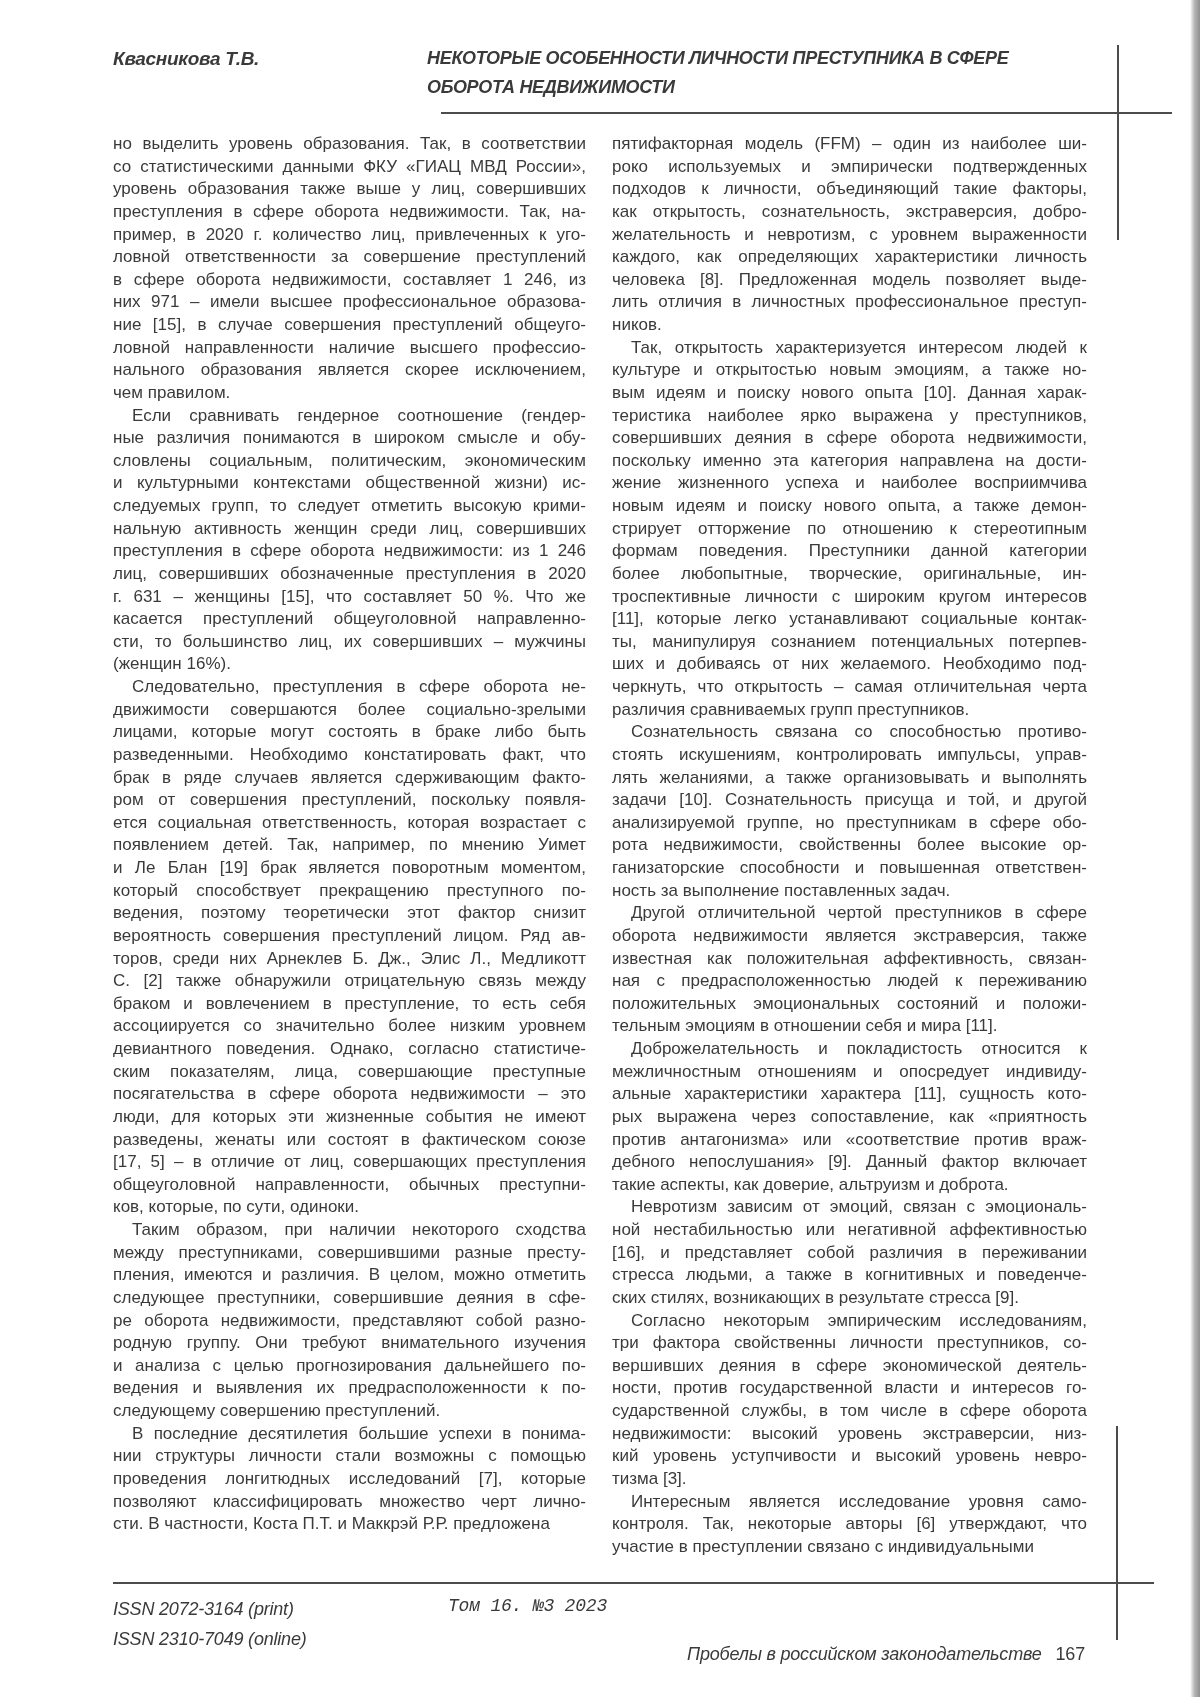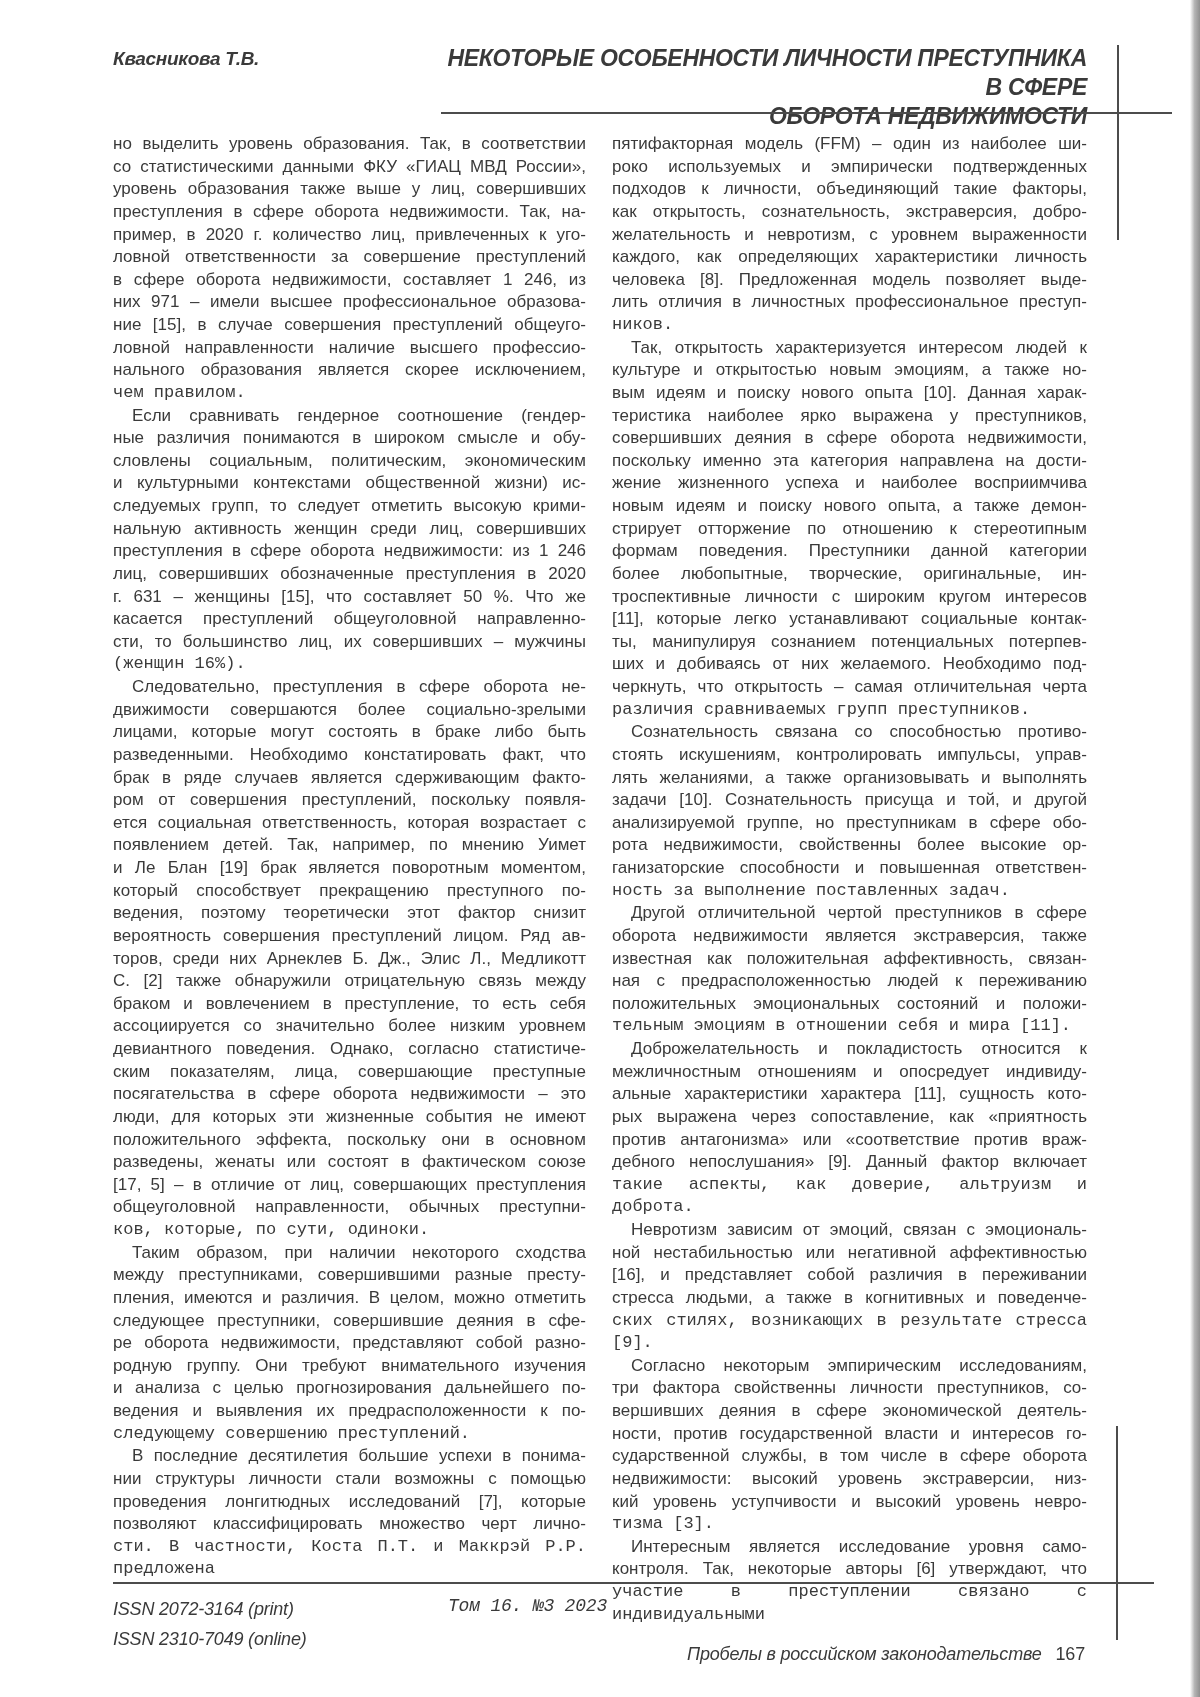--- a/index.html
+++ b/index.html
@@ -12,33 +12,33 @@
     position:absolute;top:0;right:0;width:10px;height:1697px;
     background:linear-gradient(to right,#ffffff,#b5b5b5 45%,#8f8f8f);
   }
   
   .author{
     position:absolute;left:113px;top:48px;
     font-size:19px;font-weight:bold;font-style:italic;letter-spacing:-0.3px;
   }
   .title{
     position:absolute;right:113px;top:44px;width:660px;
-    text-align:right;font-size:23px;font-weight:bold;font-style:italic;
+    text-align:left;font-size:18px;font-weight:bold;font-style:italic;
     line-height:29px;letter-spacing:-0.3px;
   }
   .rule-header{position:absolute;left:441px;top:112px;width:731px;height:2px;background:#4c4c4c;}
   .rule-footer{position:absolute;left:113px;top:1582px;width:1041px;height:2px;background:#4c4c4c;}
   .vline-top{position:absolute;left:1117px;top:45px;width:2px;height:195px;background:#4c4c4c;}
   .vline-bottom{position:absolute;left:1116px;top:1426px;width:2px;height:214px;background:#4c4c4c;}
   
   .col{position:absolute;top:133px;font-size:17px;line-height:22.62px;}
   .col-left{left:113px;width:473px;}
   .col-right{left:612px;width:475px;}
   .line{text-align:justify;text-align-last:justify;white-space:normal;}
-  .line.last{text-align-last:left;font-family:Liberation Mono, monospace;}
+  .line.last{text-align-last:left;}
   .para.indent .line:first-child{text-indent:19px;}
   
   .footer-issn{
     position:absolute;left:113px;top:1594px;font-size:18px;font-style:italic;
     line-height:30px;letter-spacing:-0.2px;
   }
   .footer-volume{
     position:absolute;left:448px;top:1596px;font-size:18px;font-style:italic;letter-spacing:-0.2px;font-family:Liberation Mono, monospace;
   }
   .footer-right{
@@ -102,21 +102,20 @@
       <div class="line">ведения, поэтому теоретически этот фактор снизит</div>
       <div class="line">вероятность совершения преступлений лицом. Ряд ав-</div>
       <div class="line">торов, среди них Арнеклев Б. Дж., Элис Л., Медликотт</div>
       <div class="line">С. [2] также обнаружили отрицательную связь между</div>
       <div class="line">браком и вовлечением в преступление, то есть себя</div>
       <div class="line">ассоциируется со значительно более низким уровнем</div>
       <div class="line">девиантного поведения. Однако, согласно статистиче-</div>
       <div class="line">ским показателям, лица, совершающие преступные</div>
       <div class="line">посягательства в сфере оборота недвижимости – это</div>
       <div class="line">люди, для которых эти жизненные события не имеют</div>
-      <div class="line">положительного эффекта, поскольку они в основном</div>
       <div class="line">разведены, женаты или состоят в фактическом союзе</div>
       <div class="line">[17, 5] – в отличие от лиц, совершающих преступления</div>
       <div class="line">общеуголовной направленности, обычных преступни-</div>
       <div class="line last">ков, которые, по сути, одиноки.</div>
     </div>
     <div class="para indent">
       <div class="line">Таким образом, при наличии некоторого сходства</div>
       <div class="line">между преступниками, совершившими разные престу-</div>
       <div class="line">пления, имеются и различия. В целом, можно отметить</div>
       <div class="line">следующее преступники, совершившие деяния в сфе-</div>

